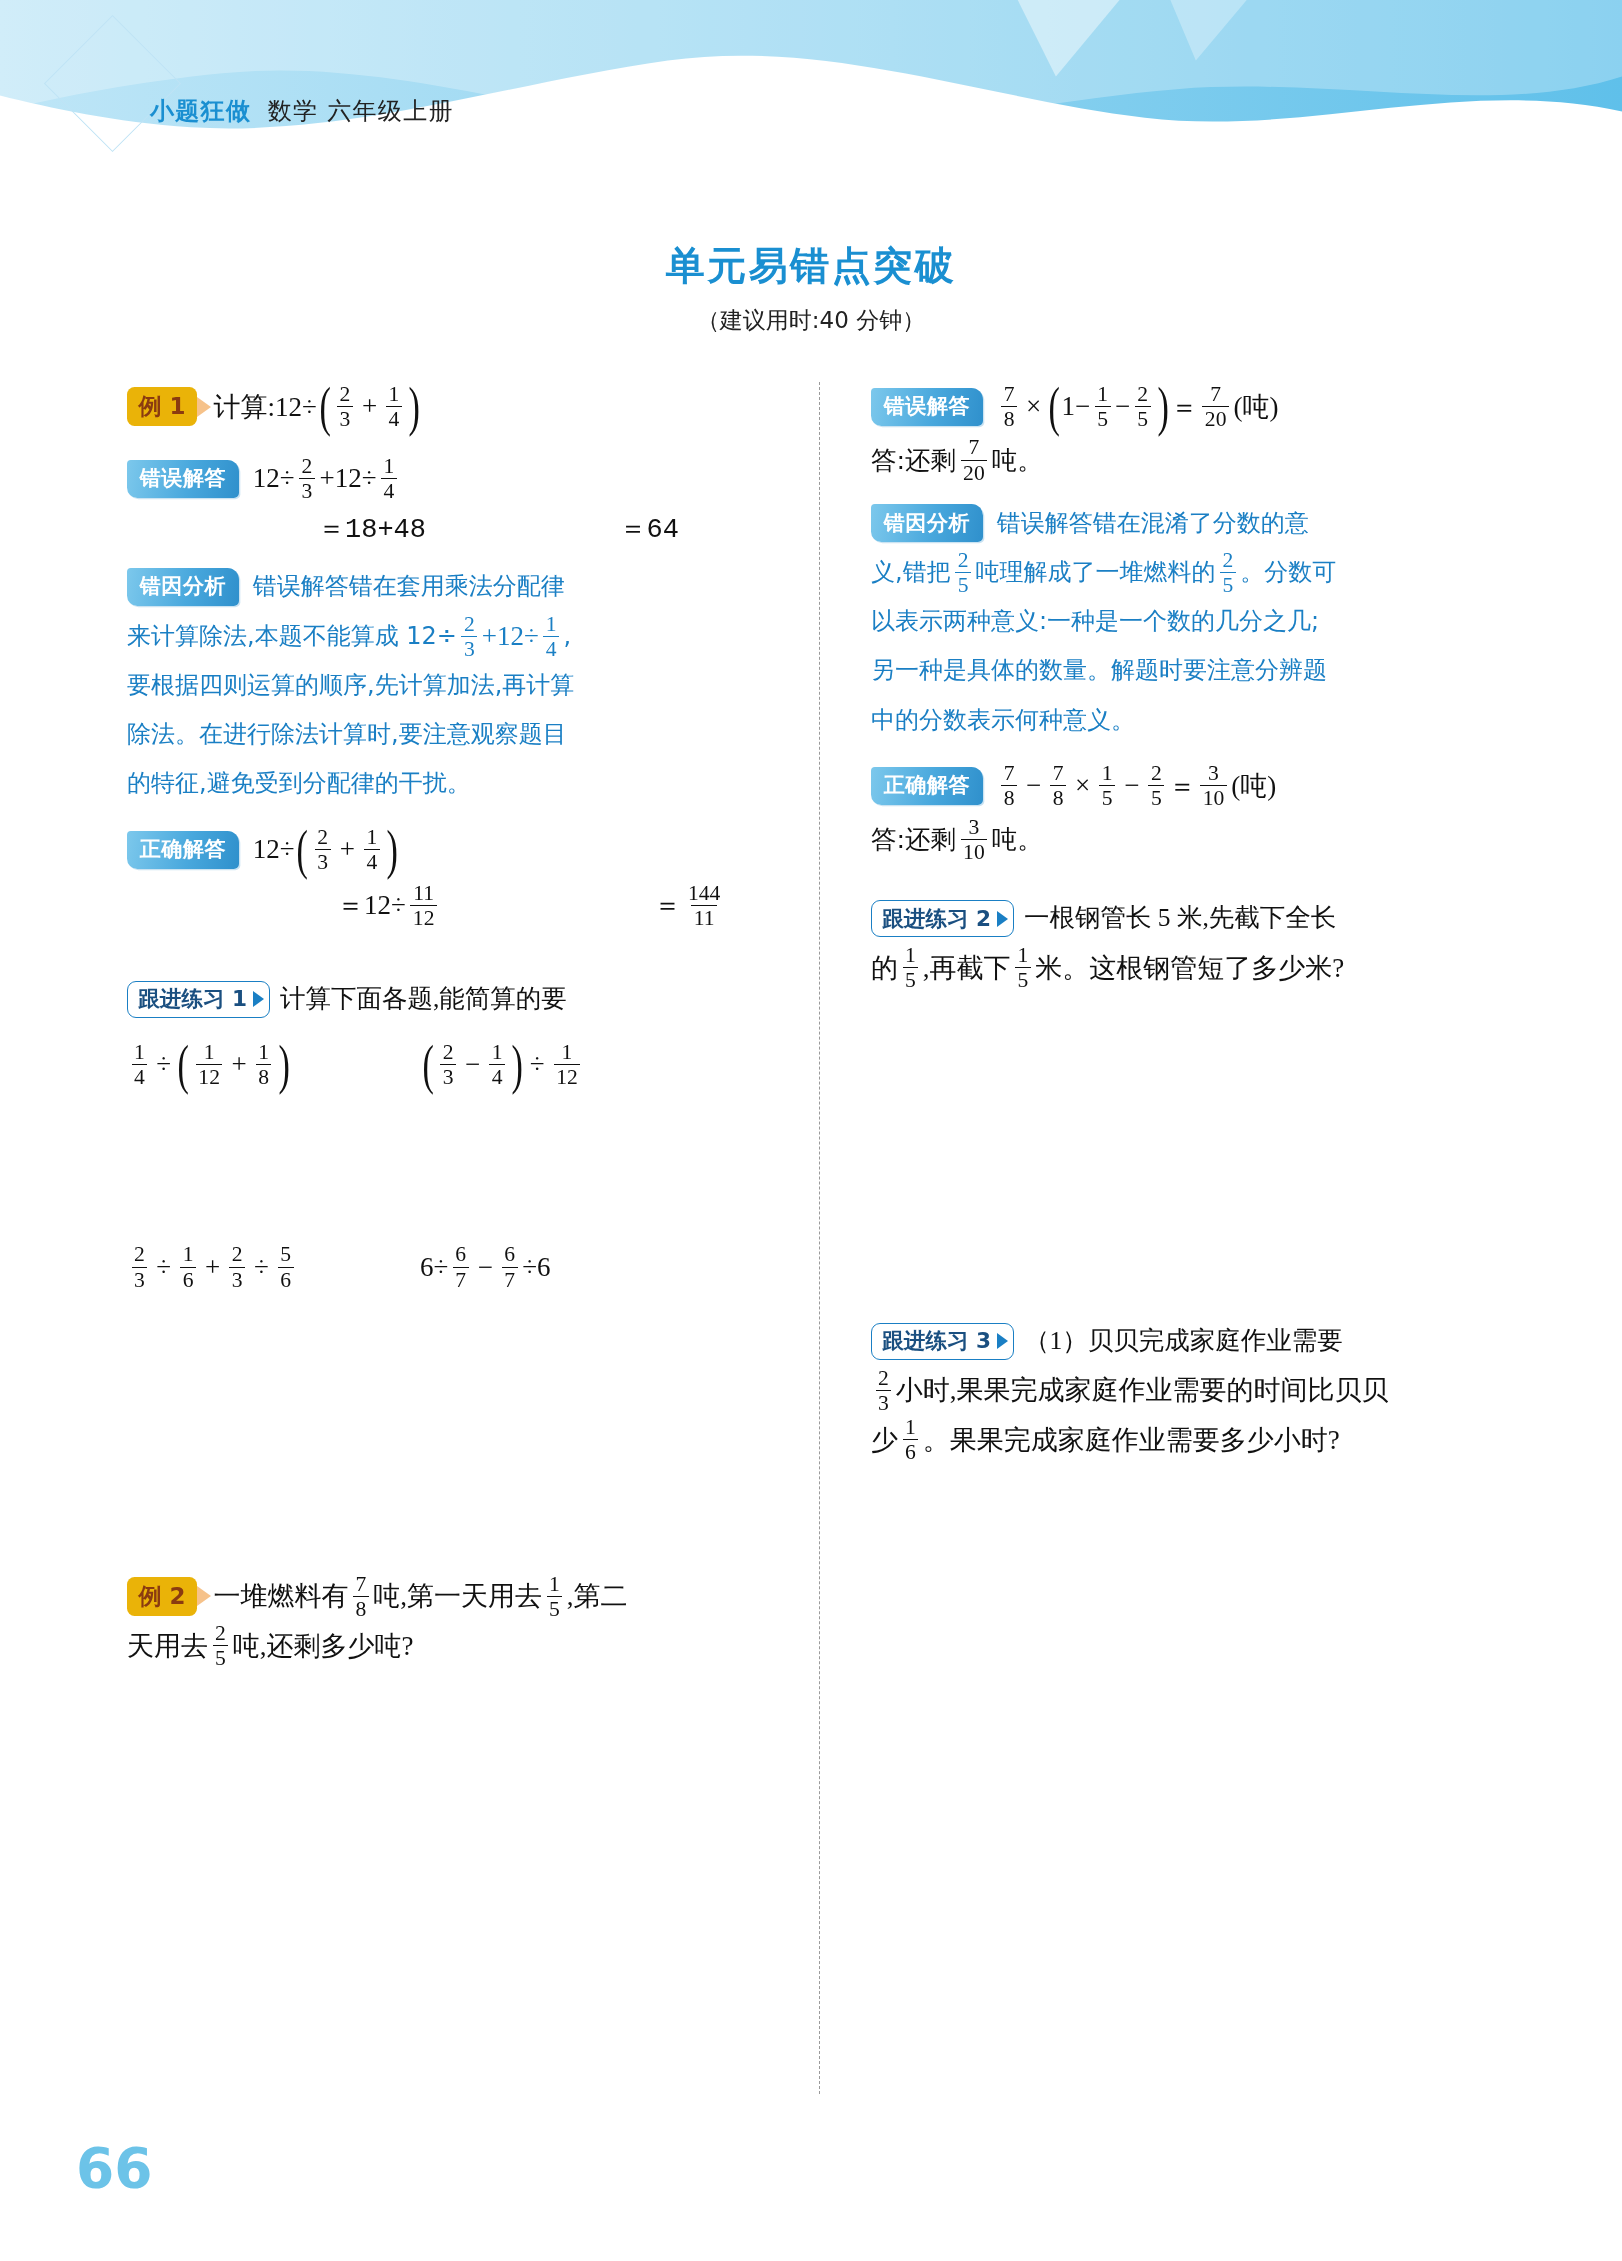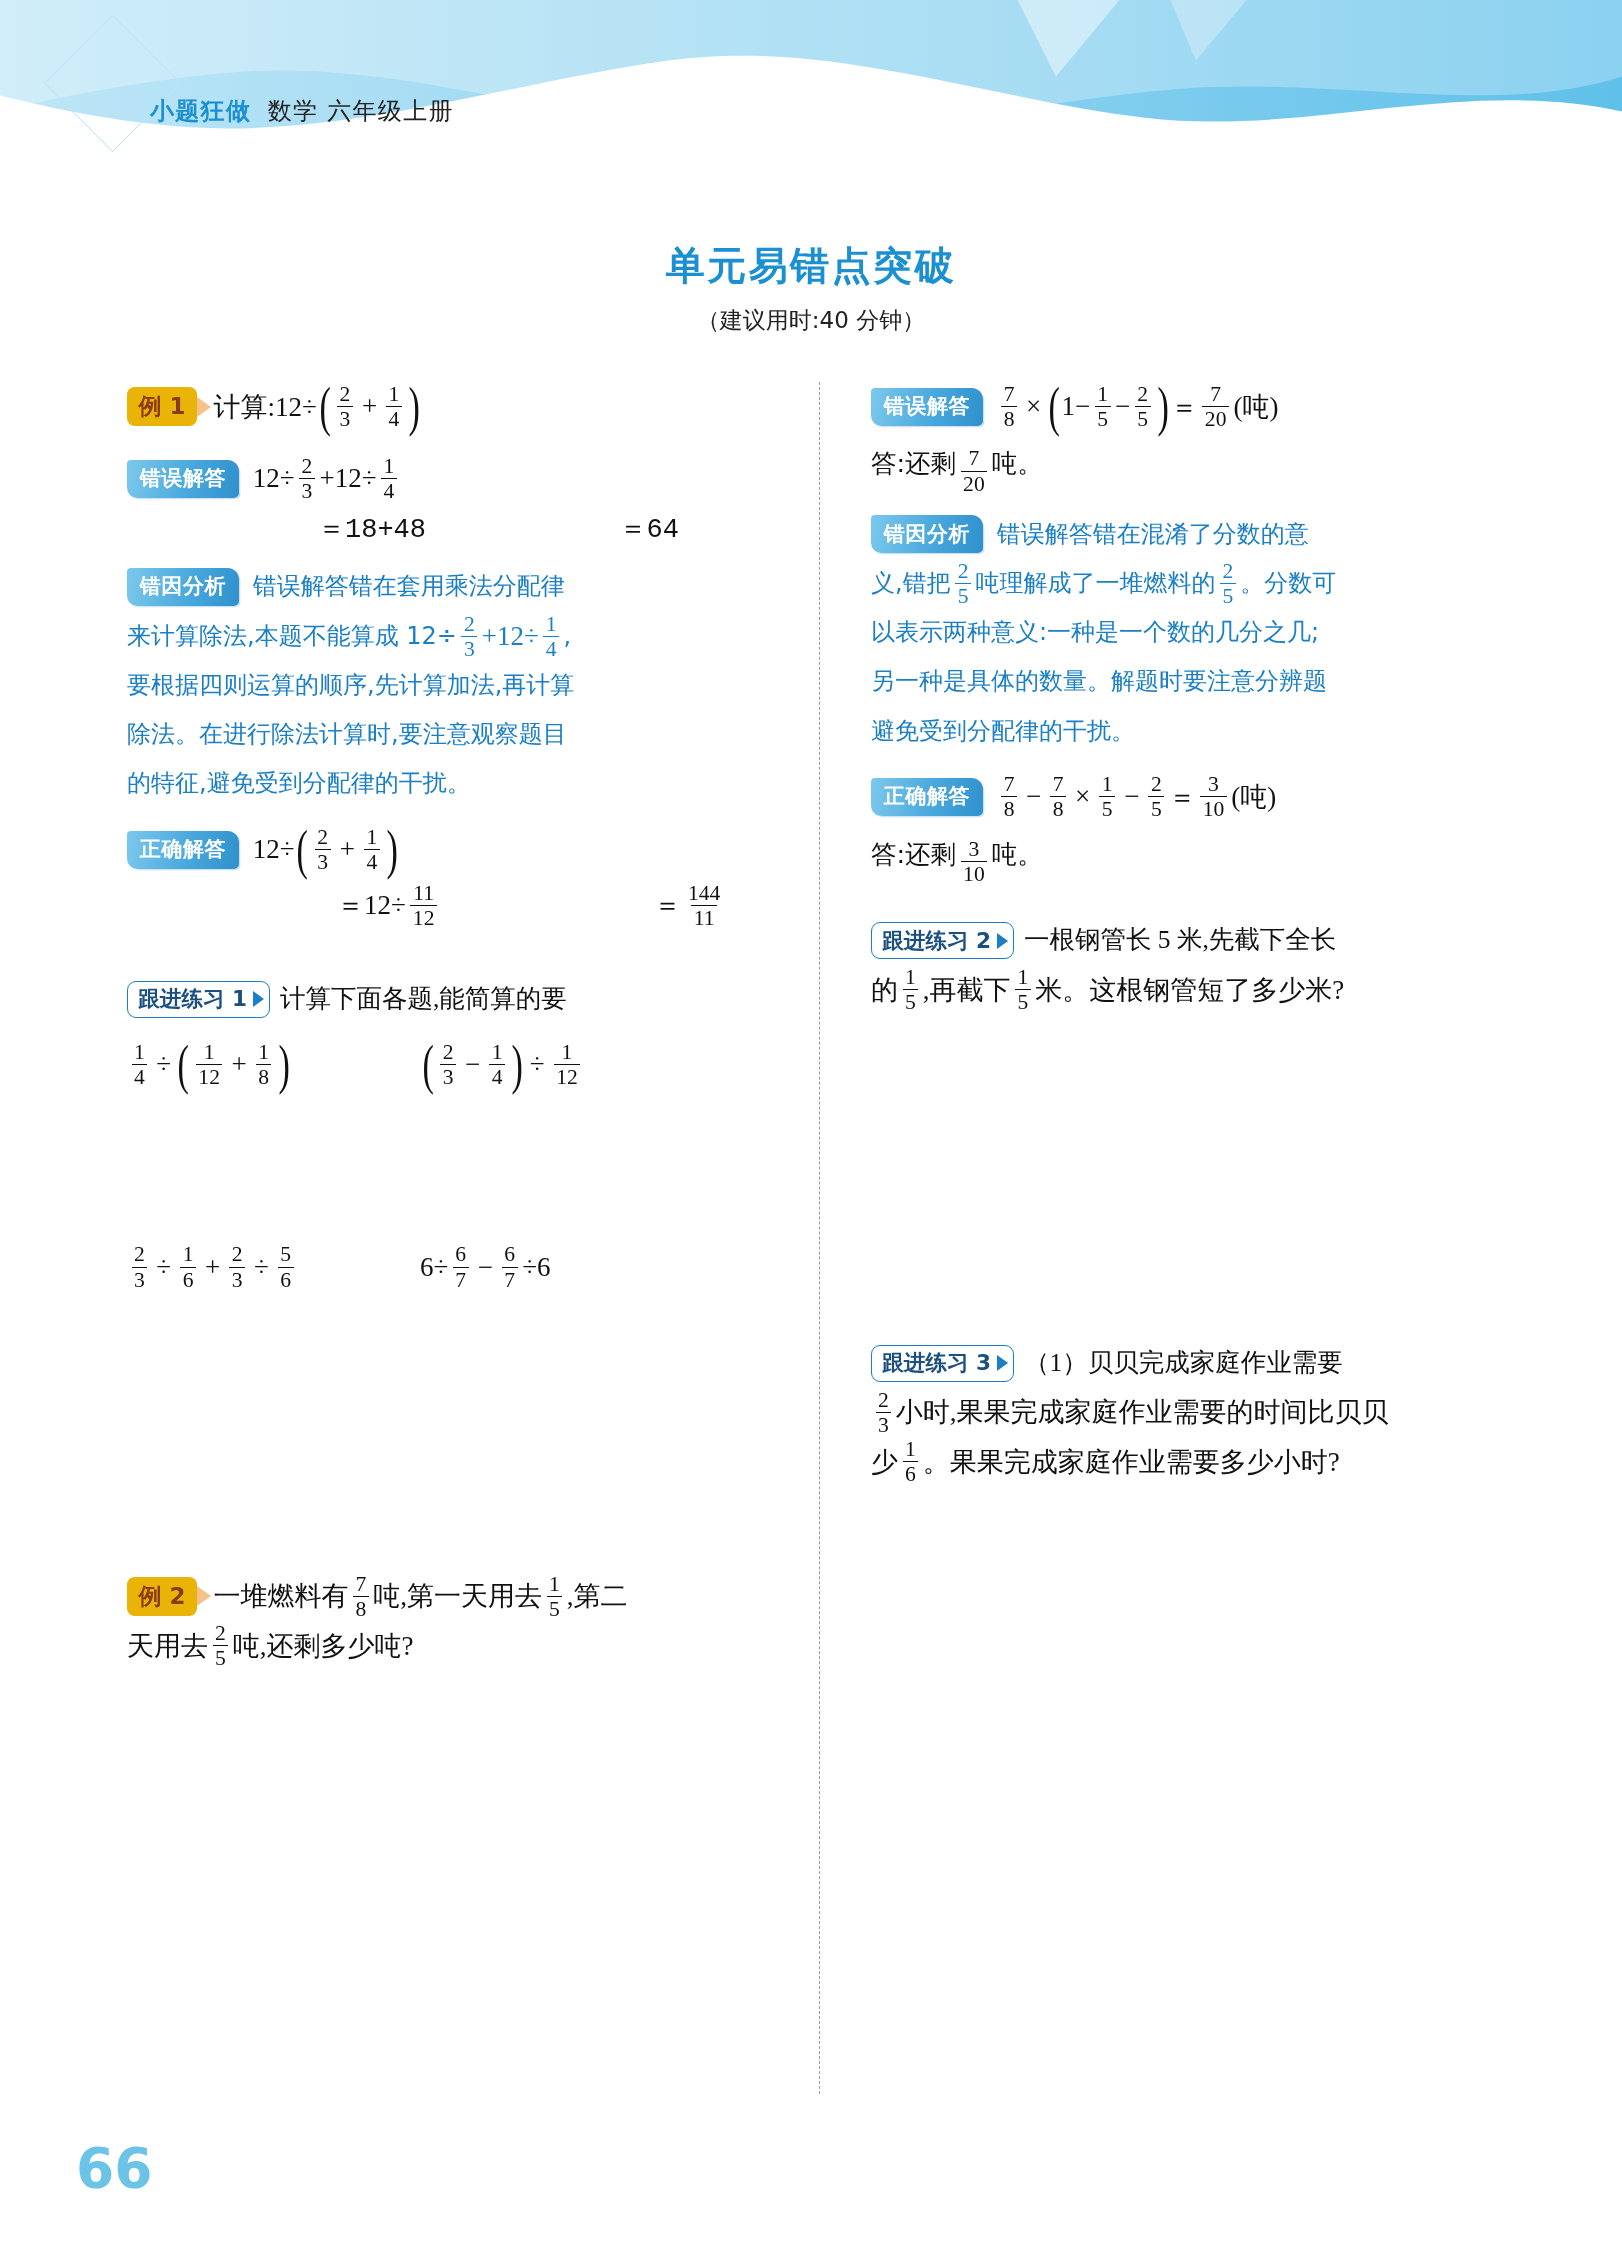--- a/index.html
+++ b/index.html
@@ -224,22 +224,22 @@
   }
   .op { margin: 0 4.5px; }
   .indent-2 { padding-left: 210px; }
   .indent-eq { padding-left: 191px; font-family: Liberation Mono, monospace; }
 
   .answer-line {
     font-family: "DejaVu Sans", sans-serif;
     font-size: 25.5px;
     color: #111;
     display: flex;
-    align-items: flex-start;
-    margin: 15px 0 14px 0;
+    align-items: center;
+    margin: 4px 0 14px 0;
   }
 
   
   .page-number {
     position: absolute;
     left: 76px;
     bottom: 61px;
     font-family: "DejaVu Sans", sans-serif;
     font-weight: bold;
     font-size: 55px;
@@ -576,21 +576,21 @@
         <span class="math blue">
           <span class="frac">
             <span class="num">2</span>
             <span class="den">5</span>
           </span>
         </span>
         <span class="blue-text">。分数可</span>
       </div>
       <div class="blue-text">以表示两种意义:一种是一个数的几分之几;</div>
       <div class="blue-text">另一种是具体的数量。解题时要注意分辨题</div>
-      <div class="blue-text">避免受到分配律的干扰。</div>
+      <div class="blue-text">中的分数表示何种意义。</div>
     </div>
 
     <div class="spacer-sm"></div>
 
     
     <div class="row">
       <span class="tag-brush">正确解答</span>
       <span class="math">
         <span class="frac">
           <span class="num">7</span>

